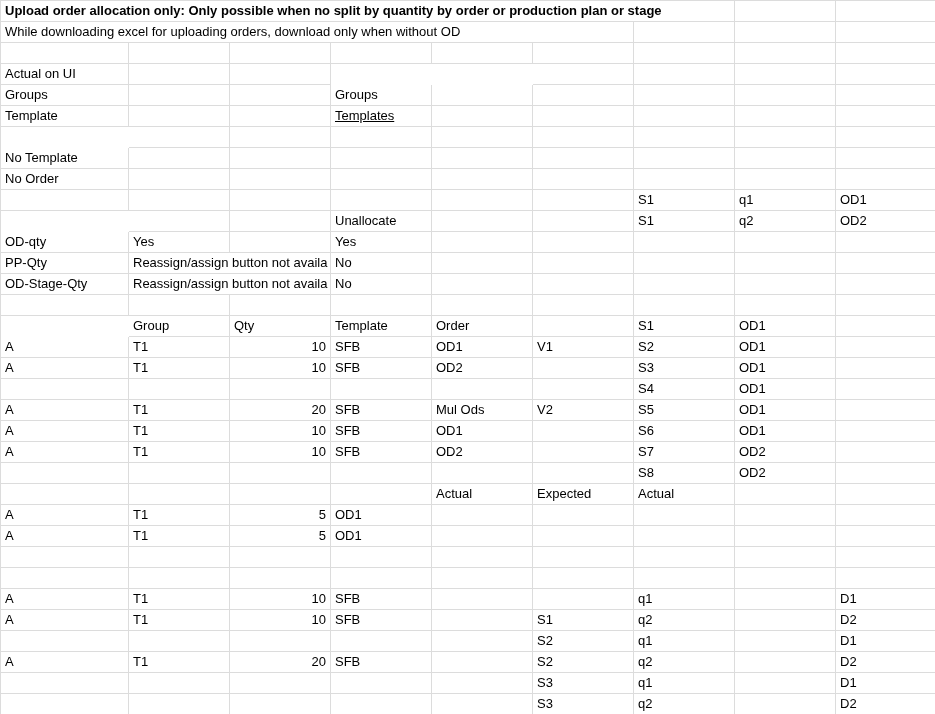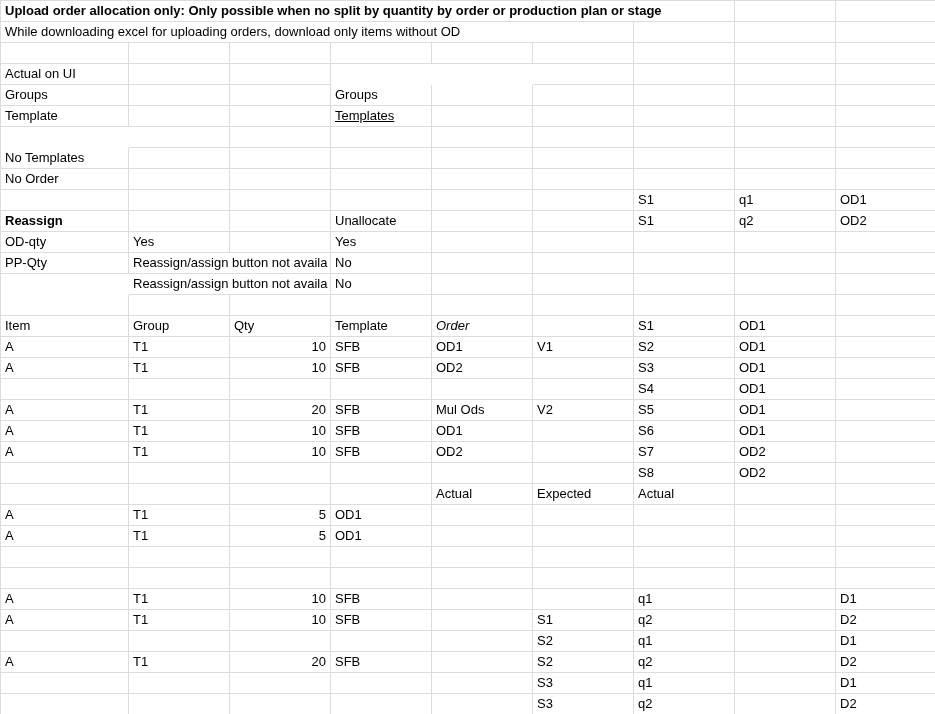--- a/index.html
+++ b/index.html
@@ -41,21 +41,21 @@
   .cell.right { text-align: right; }
 </style>
 </head>
 <body>
 
 <div class="sheet-canvas">
   <div class="grid" id="grid" style="grid-template-columns: 128px 101px 101px 101px 101px 101px 101px 101px 100px; grid-template-rows: repeat(34, 21px); font-size: 13px;">
       <div class="cell bold" style="grid-area: 1 / 1 / auto / span 7;">Upload order allocation only: Only possible when no split by quantity by order or production plan or stage</div>
       <div class="cell" style="grid-area: 1 / 8;"></div>
       <div class="cell" style="grid-area: 1 / 9;"></div>
-      <div class="cell" style="grid-area: 2 / 1 / auto / span 6;">While downloading excel for uploading orders, download only items without OD</div>
+      <div class="cell" style="grid-area: 2 / 1 / auto / span 6;">While downloading excel for uploading orders, download only when without OD</div>
       <div class="cell" style="grid-area: 2 / 7;"></div>
       <div class="cell" style="grid-area: 2 / 8;"></div>
       <div class="cell" style="grid-area: 2 / 9;"></div>
       <div class="cell" style="grid-area: 3 / 1;"></div>
       <div class="cell" style="grid-area: 3 / 2;"></div>
       <div class="cell" style="grid-area: 3 / 3;"></div>
       <div class="cell" style="grid-area: 3 / 4;"></div>
       <div class="cell" style="grid-area: 3 / 5;"></div>
       <div class="cell" style="grid-area: 3 / 6;"></div>
       <div class="cell" style="grid-area: 3 / 7;"></div>
@@ -87,21 +87,21 @@
       <div class="cell" style="grid-area: 6 / 8;"></div>
       <div class="cell" style="grid-area: 6 / 9;"></div>
       <div class="cell" style="grid-area: 7 / 2;"></div>
       <div class="cell" style="grid-area: 7 / 3;"></div>
       <div class="cell" style="grid-area: 7 / 4;"></div>
       <div class="cell" style="grid-area: 7 / 5;"></div>
       <div class="cell" style="grid-area: 7 / 6;"></div>
       <div class="cell" style="grid-area: 7 / 7;"></div>
       <div class="cell" style="grid-area: 7 / 8;"></div>
       <div class="cell" style="grid-area: 7 / 9;"></div>
-      <div class="cell" style="grid-area: 8 / 1;">No Templates</div>
+      <div class="cell" style="grid-area: 8 / 1;">No Template</div>
       <div class="cell" style="grid-area: 8 / 2;"></div>
       <div class="cell" style="grid-area: 8 / 3;"></div>
       <div class="cell" style="grid-area: 8 / 4;"></div>
       <div class="cell" style="grid-area: 8 / 5;"></div>
       <div class="cell" style="grid-area: 8 / 6;"></div>
       <div class="cell" style="grid-area: 8 / 7;"></div>
       <div class="cell" style="grid-area: 8 / 8;"></div>
       <div class="cell" style="grid-area: 8 / 9;"></div>
       <div class="cell" style="grid-area: 9 / 1;">No Order</div>
       <div class="cell" style="grid-area: 9 / 2;"></div>
@@ -114,21 +114,20 @@
       <div class="cell" style="grid-area: 9 / 9;"></div>
       <div class="cell" style="grid-area: 10 / 1;"></div>
       <div class="cell" style="grid-area: 10 / 2;"></div>
       <div class="cell" style="grid-area: 10 / 3;"></div>
       <div class="cell" style="grid-area: 10 / 4;"></div>
       <div class="cell" style="grid-area: 10 / 5;"></div>
       <div class="cell" style="grid-area: 10 / 6;"></div>
       <div class="cell" style="grid-area: 10 / 7;">S1</div>
       <div class="cell" style="grid-area: 10 / 8;">q1</div>
       <div class="cell" style="grid-area: 10 / 9;">OD1</div>
-      <div class="cell bold" style="grid-area: 11 / 1;">Reassign</div>
       <div class="cell" style="grid-area: 11 / 2;"></div>
       <div class="cell" style="grid-area: 11 / 3;"></div>
       <div class="cell" style="grid-area: 11 / 4;">Unallocate</div>
       <div class="cell" style="grid-area: 11 / 5;"></div>
       <div class="cell" style="grid-area: 11 / 6;"></div>
       <div class="cell" style="grid-area: 11 / 7;">S1</div>
       <div class="cell" style="grid-area: 11 / 8;">q2</div>
       <div class="cell" style="grid-area: 11 / 9;">OD2</div>
       <div class="cell" style="grid-area: 12 / 1;">OD-qty</div>
       <div class="cell" style="grid-area: 12 / 2;">Yes</div>
@@ -140,41 +139,41 @@
       <div class="cell" style="grid-area: 12 / 8;"></div>
       <div class="cell" style="grid-area: 12 / 9;"></div>
       <div class="cell" style="grid-area: 13 / 1;">PP-Qty</div>
       <div class="cell" style="grid-area: 13 / 2 / auto / span 2;">Reassign/assign button not availa</div>
       <div class="cell" style="grid-area: 13 / 4;">No</div>
       <div class="cell" style="grid-area: 13 / 5;"></div>
       <div class="cell" style="grid-area: 13 / 6;"></div>
       <div class="cell" style="grid-area: 13 / 7;"></div>
       <div class="cell" style="grid-area: 13 / 8;"></div>
       <div class="cell" style="grid-area: 13 / 9;"></div>
+      <div class="cell" style="grid-area: 14 / 1;">OD-Stage-Qty</div>
       <div class="cell" style="grid-area: 14 / 2 / auto / span 2;">Reassign/assign button not availa</div>
       <div class="cell" style="grid-area: 14 / 4;">No</div>
       <div class="cell" style="grid-area: 14 / 5;"></div>
       <div class="cell" style="grid-area: 14 / 6;"></div>
       <div class="cell" style="grid-area: 14 / 7;"></div>
       <div class="cell" style="grid-area: 14 / 8;"></div>
       <div class="cell" style="grid-area: 14 / 9;"></div>
       <div class="cell" style="grid-area: 15 / 1;"></div>
       <div class="cell" style="grid-area: 15 / 2;"></div>
       <div class="cell" style="grid-area: 15 / 3;"></div>
       <div class="cell" style="grid-area: 15 / 4;"></div>
       <div class="cell" style="grid-area: 15 / 5;"></div>
       <div class="cell" style="grid-area: 15 / 6;"></div>
       <div class="cell" style="grid-area: 15 / 7;"></div>
       <div class="cell" style="grid-area: 15 / 8;"></div>
       <div class="cell" style="grid-area: 15 / 9;"></div>
-      <div class="cell" style="grid-area: 16 / 1;">Item</div>
       <div class="cell" style="grid-area: 16 / 2;">Group</div>
       <div class="cell" style="grid-area: 16 / 3;">Qty</div>
       <div class="cell" style="grid-area: 16 / 4;">Template</div>
-      <div class="cell" style="grid-area: 16 / 5; font-style: italic;">Order</div>
+      <div class="cell" style="grid-area: 16 / 5;">Order</div>
       <div class="cell" style="grid-area: 16 / 6;"></div>
       <div class="cell" style="grid-area: 16 / 7;">S1</div>
       <div class="cell" style="grid-area: 16 / 8;">OD1</div>
       <div class="cell" style="grid-area: 16 / 9;"></div>
       <div class="cell" style="grid-area: 17 / 1;">A</div>
       <div class="cell" style="grid-area: 17 / 2;">T1</div>
       <div class="cell right" style="grid-area: 17 / 3;">10</div>
       <div class="cell" style="grid-area: 17 / 4;">SFB</div>
       <div class="cell" style="grid-area: 17 / 5;">OD1</div>
       <div class="cell" style="grid-area: 17 / 6;">V1</div>

